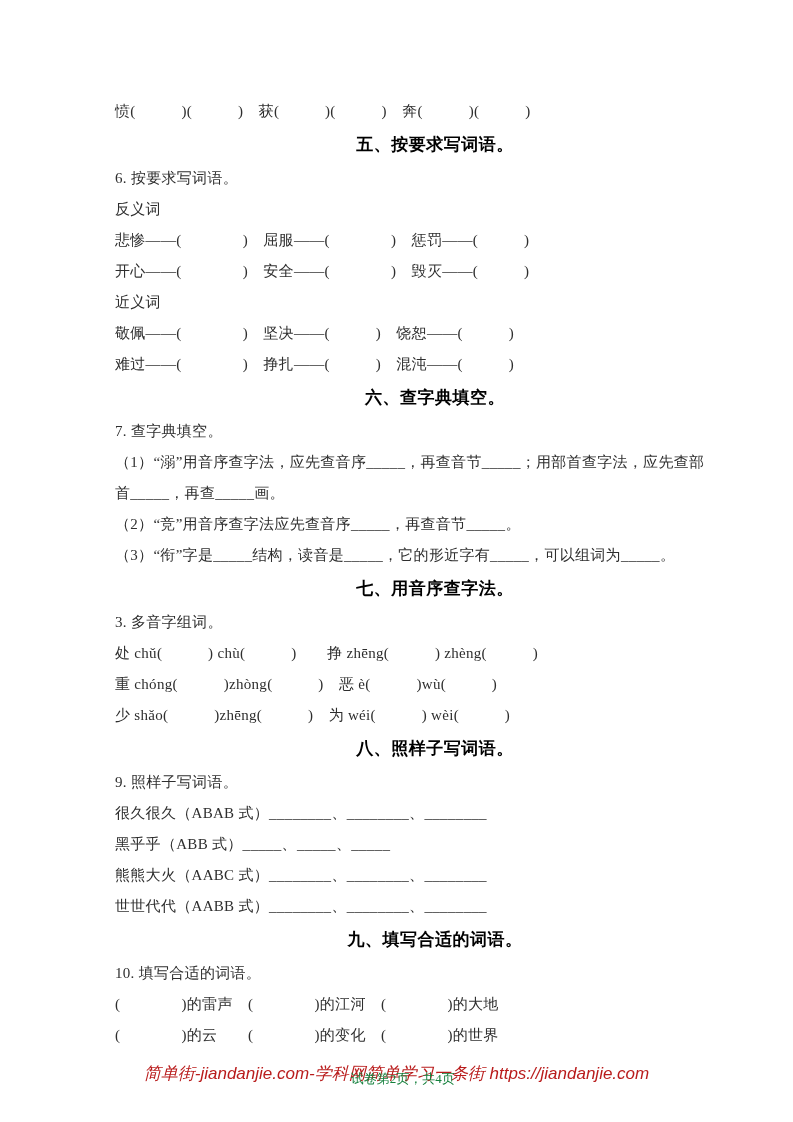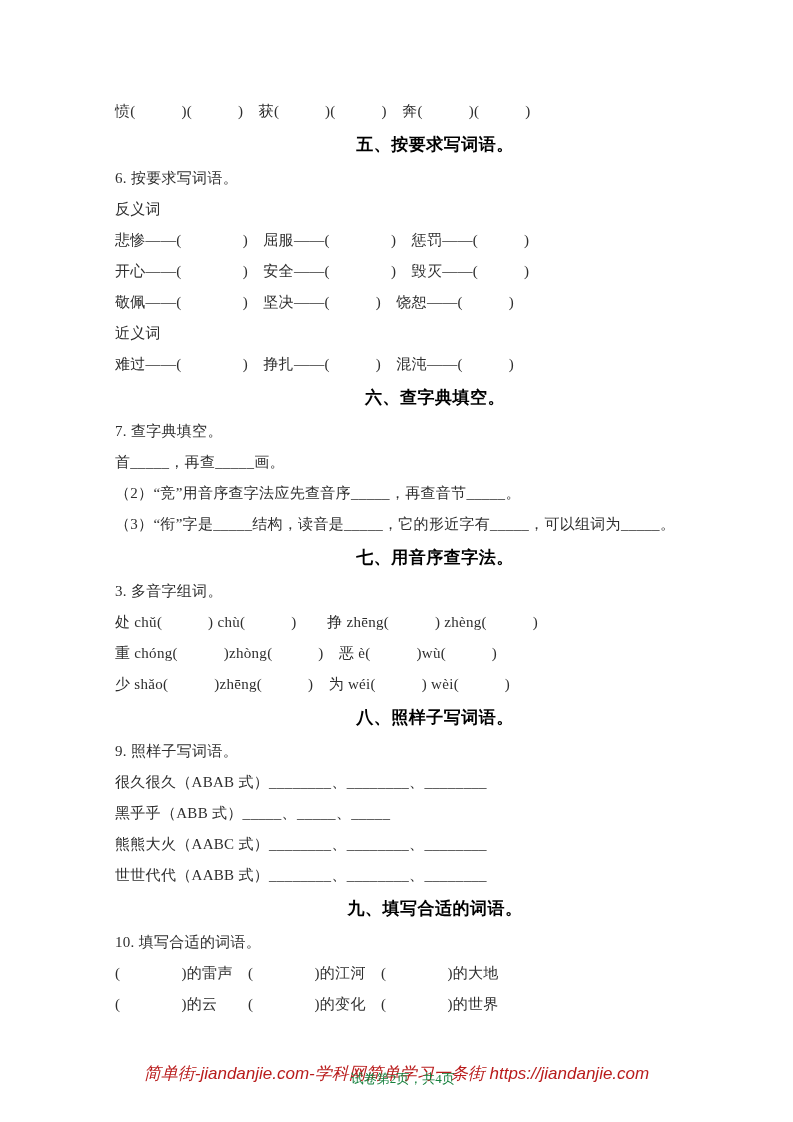--- a/index.html
+++ b/index.html
@@ -75,26 +75,27 @@
 
   <div class="content">
 
     <div class="line">愤(　　　)(　　　)　获(　　　)(　　　)　奔(　　　)(　　　)</div>
 
     <div class="heading">五、按要求写词语。</div>
     <div class="line">6. 按要求写词语。</div>
     <div class="line">反义词</div>
     <div class="line">悲惨——(　　　　)　屈服——(　　　　)　惩罚——(　　　)</div>
     <div class="line">开心——(　　　　)　安全——(　　　　)　毁灭——(　　　)</div>
+    <div class="line">近义词</div>
     <div class="line">敬佩——(　　　　)　坚决——(　　　)　饶恕——(　　　)</div>
-    <div class="line">近义词</div>
     <div class="line">难过——(　　　　)　挣扎——(　　　)　混沌——(　　　)</div>
 
     <div class="heading">六、查字典填空。</div>
     <div class="line">7. 查字典填空。</div>
+    <div class="line">（1）“溺”用音序查字法，应先查音序_____，再查音节_____；用部首查字法，应先查部</div>
     <div class="line">首_____，再查_____画。</div>
     <div class="line">（2）“竞”用音序查字法应先查音序_____，再查音节_____。</div>
     <div class="line">（3）“衔”字是_____结构，读音是_____，它的形近字有_____，可以组词为_____。</div>
 
     <div class="heading">七、用音序查字法。</div>
     <div class="line">3. 多音字组词。</div>
     <div class="line">处 chǔ(　　　) chù(　　　)　　挣 zhēng(　　　) zhèng(　　　)</div>
     <div class="line">重 chóng(　　　)zhòng(　　　)　恶 è(　　　)wù(　　　)</div>
     <div class="line">少 shǎo(　　　)zhēng(　　　)　为 wéi(　　　) wèi(　　　)</div>
 

